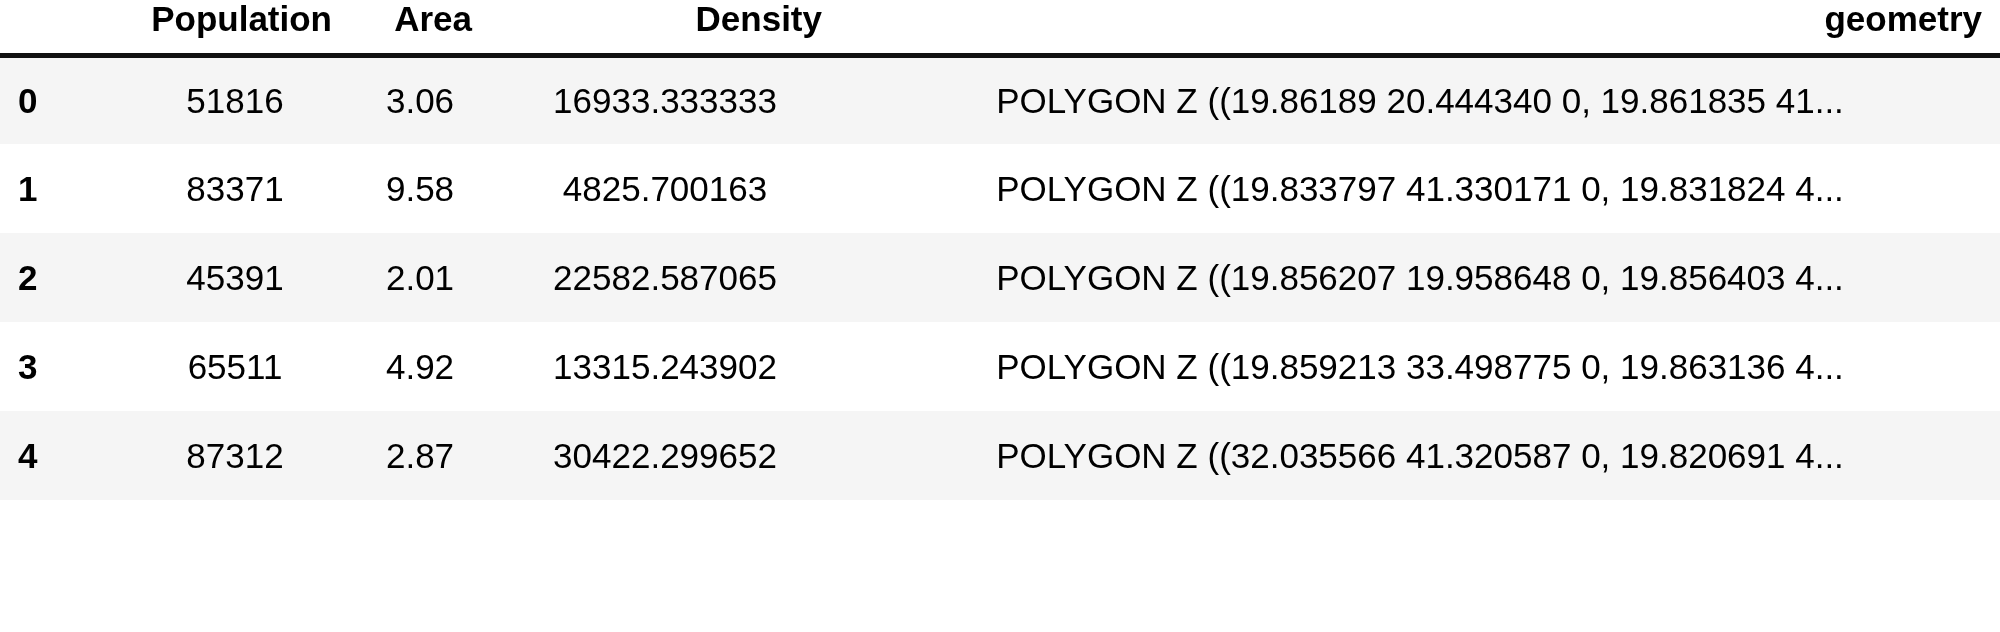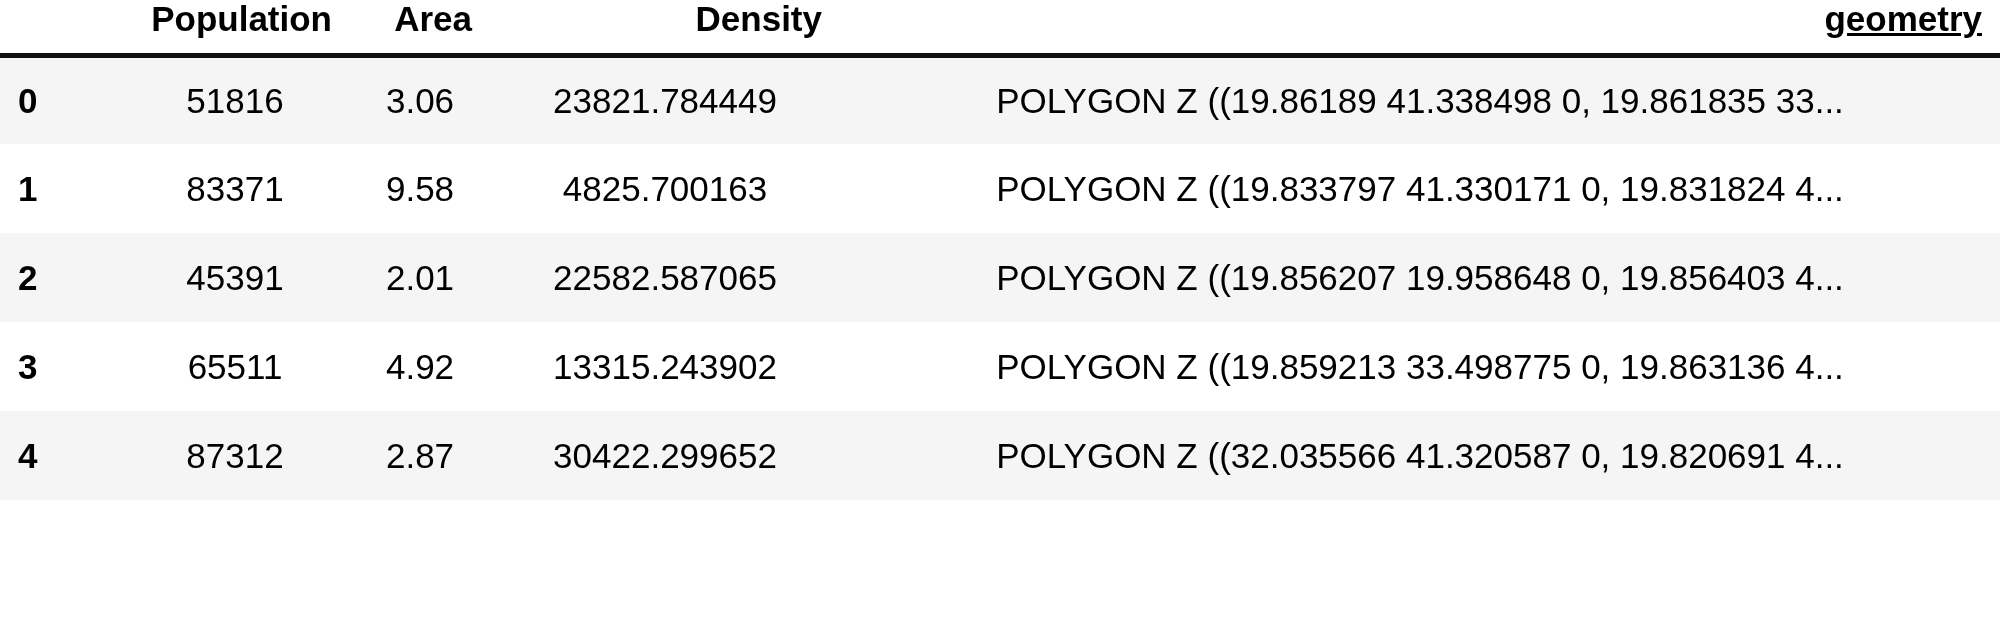--- a/index.html
+++ b/index.html
@@ -75,21 +75,20 @@
   col.c-pop      { width: 230px; }
   col.c-area     { width: 140px; }
   col.c-density  { width: 350px; }
   col.c-geometry { width: 1160px; }
 
   .geometry-cell {
     text-align: left;
   }
   thead th.h-geometry {
     text-align: right;
-    text-decoration: underline;
   }
 </style>
 </head>
 <body>
 
 <div class="dataframe-wrap">
   <table class="dataframe">
     <colgroup>
       <col class="c-index">
       <col class="c-pop">
@@ -104,22 +103,22 @@
         <th class="h-area">Area</th>
         <th class="h-density">Density</th>
         <th class="h-geometry">geometry</th>
       </tr>
     </thead>
     <tbody>
       <tr class="even-row">
         <th class="row-index">0</th>
         <td class="cell-population">51816</td>
         <td class="cell-area">3.06</td>
-        <td class="cell-density">23821.784449</td>
-        <td class="cell-geometry geometry-cell">POLYGON Z ((19.86189 41.338498 0, 19.861835 33...</td>
+        <td class="cell-density">16933.333333</td>
+        <td class="cell-geometry geometry-cell">POLYGON Z ((19.86189 20.444340 0, 19.861835 41...</td>
       </tr>
       <tr class="odd-row">
         <th class="row-index">1</th>
         <td class="cell-population">83371</td>
         <td class="cell-area">9.58</td>
         <td class="cell-density">4825.700163</td>
         <td class="cell-geometry geometry-cell">POLYGON Z ((19.833797 41.330171 0, 19.831824 4...</td>
       </tr>
       <tr class="even-row">
         <th class="row-index">2</th>

